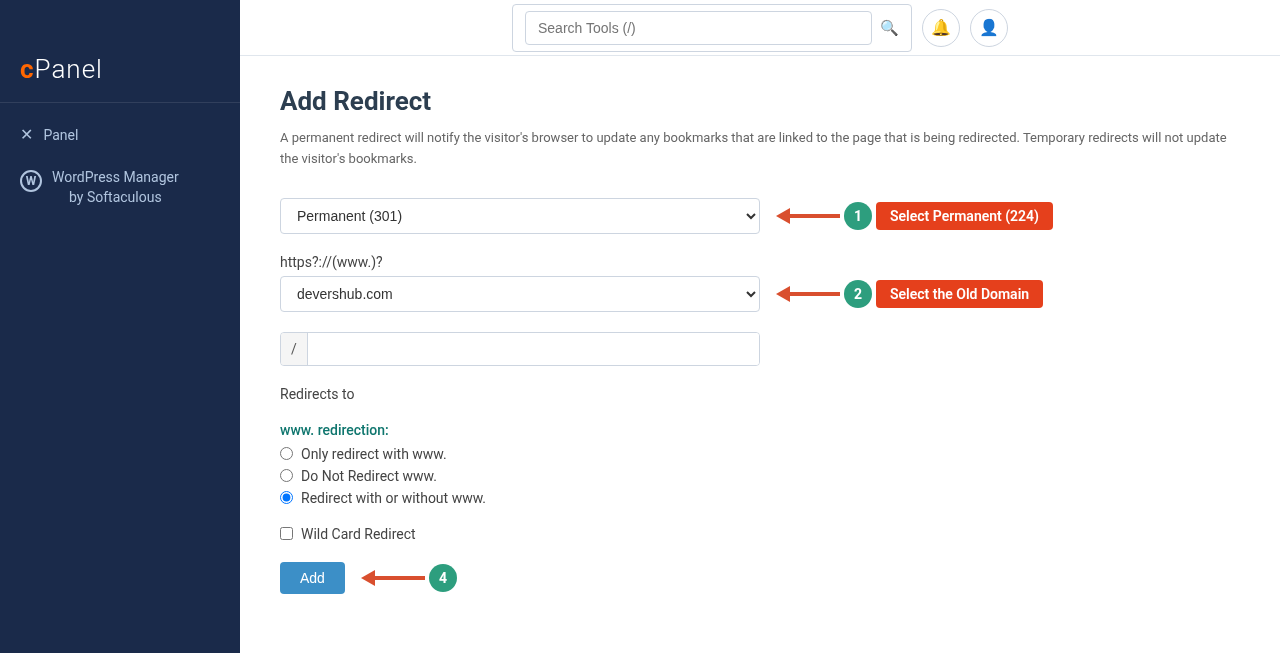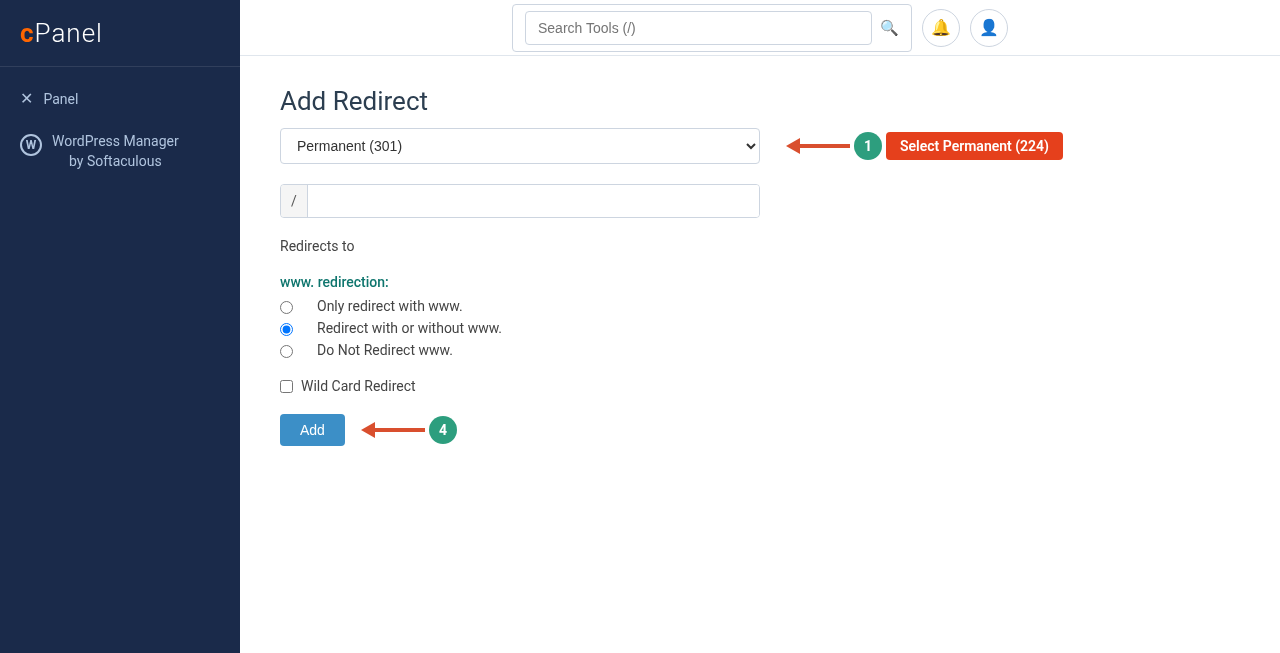--- a/index.html
+++ b/index.html
@@ -11,20 +11,21 @@
       background: #1a2a4a;
       color: white;
       flex-shrink: 0;
       display: flex;
       flex-direction: column;
       padding: 0;
     }
     .sidebar-logo {
       padding: 18px 20px;
       border-bottom: 1px solid rgba(255,255,255,0.1);
+      margin-top: 36px;
     }
     .sidebar-logo .cpanel-text {
       font-size: 26px;
       font-weight: 300;
       color: white;
       letter-spacing: 1px;
     }
     .sidebar-logo .cpanel-c {
       color: #f60;
       font-weight: 700;
@@ -124,21 +125,21 @@
 
     
     .content {
       flex: 1;
       padding: 30px 40px;
       overflow-y: auto;
       background: white;
     }
     .page-title {
       font-size: 26px;
-      font-weight: 400;
+      font-weight: 700;
       color: #2c3e50;
       margin-bottom: 12px;
     }
     .page-description {
       font-size: 13px;
       color: #666;
       line-height: 1.6;
       margin-bottom: 28px;
       max-width: 950px;
     }
@@ -150,21 +151,21 @@
     }
     .form-label {
       font-size: 14px;
       color: #444;
       margin-bottom: 6px;
       display: block;
     }
     .form-row-with-annotation {
       display: flex;
       align-items: center;
-      gap: 20px;
+      gap: 10px;
     }
 
     select, input[type="text"] {
       border: 1px solid #cdd5e0;
       border-radius: 4px;
       padding: 8px 12px;
       font-size: 14px;
       color: #333;
       background: white;
       outline: none;
@@ -255,22 +256,22 @@
       font-weight: 500;
     }
     .radio-group {
       display: flex;
       flex-direction: column;
       gap: 6px;
       margin-bottom: 16px;
     }
     .radio-item {
       display: flex;
-      align-items: flex-end;
-      gap: 24px;
+      align-items: center;
+      gap: 8px;
       font-size: 14px;
       color: #444;
       cursor: pointer;
     }
     .radio-item input[type="radio"] {
       width: auto;
       border: none;
       cursor: pointer;
     }
     .checkbox-item {
@@ -337,64 +338,81 @@
     <div class="header-btn">
       <span>🔔</span>
     </div>
     <div class="header-btn">
       <span>👤</span>
     </div>
   </div>
 
   <div class="content">
     <h1 class="page-title">Add Redirect</h1>
+    <p class="page-description">A permanent redirect will notify the visitor's browser to update any bookmarks that are linked to the page that is being redirected. Temporary redirects will not update the visitor's bookmarks.</p>
 
     <div class="form-group">
       <div class="form-row-with-annotation">
         <select>
           <option>Permanent (301)</option>
           <option>Temporary (302)</option>
         </select>
         <div class="annotation">
           <div class="arrow-container">
             <div class="arrow-head"></div>
             <div class="arrow-shaft"></div>
           </div>
           <div class="circle-num">1</div>
           <div class="annotation-label">Select Permanent (224)</div>
         </div>
       </div>
     </div>
 
+    <div class="form-group">
+      <label class="form-label">https?://(www.)?</label>
+      <div class="form-row-with-annotation">
+        <select>
+          <option>devershub.com</option>
+        </select>
+        <div class="annotation">
+          <div class="arrow-container">
+            <div class="arrow-head"></div>
+            <div class="arrow-shaft"></div>
+          </div>
+          <div class="circle-num">2</div>
+          <div class="annotation-label">Select the Old Domain</div>
+        </div>
+      </div>
+    </div>
 
     <div class="form-group">
       <div class="path-input-wrapper">
         <span class="path-slash">/</span>
         <input type="text" placeholder="" style="">
       </div>
     </div>
 
     <div class="form-group">
       <label class="form-label">Redirects to</label>
     </div>
 
     <div class="form-group">
       <div class="section-label">www. redirection:</div>
       <div class="radio-group">
         <label class="radio-item">
           <input type="radio" name="www_redirect" style="">
           <span>Only redirect with www.</span>
         </label>
         <label class="radio-item">
+          <input type="radio" name="www_redirect" style="">
+          <span>Do Not Redirect www.</span>
+        </label>
+        <label class="radio-item">
           <input type="radio" name="www_redirect" checked="" style="">
           <span>Redirect with or without www.</span>
-        </label>
-        <label class="radio-item">
-          <input type="radio" name="www_redirect" style="">
-          <span>Do Not Redirect www.</span>
         </label>
       </div>
     </div>
 
     <div class="form-group">
       <label class="checkbox-item">
         <input type="checkbox" style="">
         <span>Wild Card Redirect</span>
       </label>
     </div>

